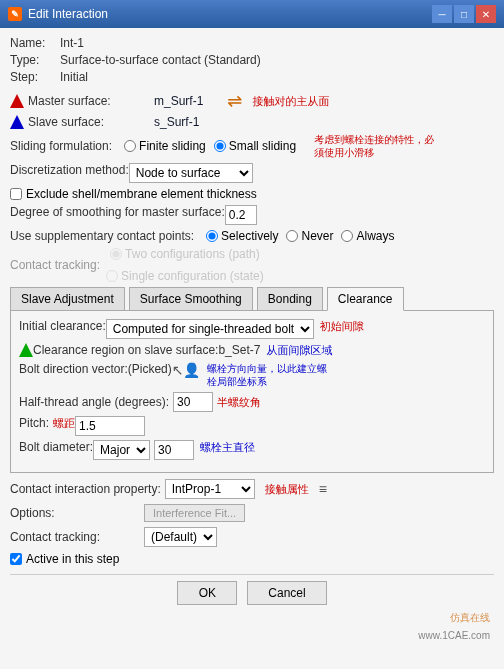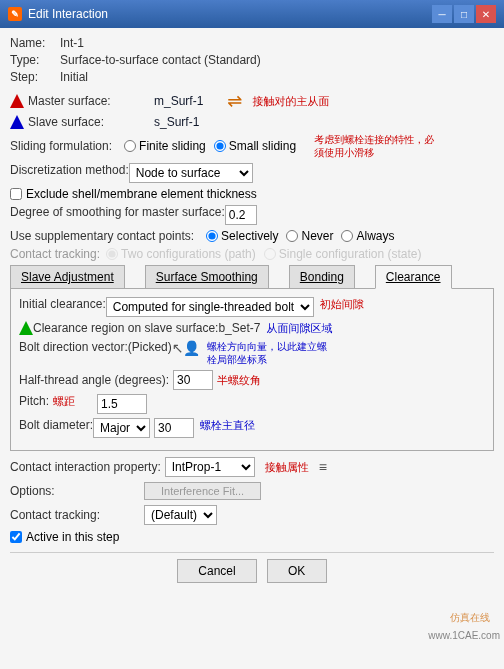--- a/index.html
+++ b/index.html
@@ -34,26 +34,26 @@
     .radio-item { display: flex; align-items: center; gap: 3px; }
     input[type=radio] { width: 12px; height: 12px; }
     .annotation-red { color: #cc0000; font-size: 11px; margin-left: 6px; }
     .annotation-blue { color: #0000cc; font-size: 11px; margin-left: 6px; }
     select { height: 20px; padding: 1px 2px; border: 1px solid #aaa; background: white; font-size: 12px; }
     .field-row { display: flex; align-items: flex-start; margin-bottom: 4px; gap: 0; }
     .checkbox-row { display: flex; align-items: center; margin-bottom: 4px; gap: 4px; }
     input[type=checkbox] { width: 12px; height: 12px; }
     .text-input { height: 20px; border: 1px solid #aaa; padding: 1px 3px; background: white; font-size: 12px; }
     .tabs-container { display: flex; margin-bottom: 0; border-bottom: 1px solid #aaa; }
-    .tab { padding: 4px 10px; border: 1px solid #aaa; border-bottom: none; background: #e0e0e0; cursor: pointer; font-size: 12px; margin-right: 20px; text-decoration: underline; }
+    .tab { padding: 4px 10px; border: 1px solid #aaa; border-bottom: none; background: #e0e0e0; cursor: pointer; font-size: 12px; margin-right: 4px; }
     .tab.active { background: #f5f5f5; border-bottom: 1px solid #f5f5f5; margin-bottom: -1px; z-index: 1; }
     .tab-content { border: 1px solid #aaa; border-top: none; padding: 8px; background: #f5f5f5; margin-bottom: 6px; }
     .contact-tracking-row { display: flex; align-items: center; gap: 6px; margin-bottom: 4px; }
     .disabled-label { color: #999; }
-    .disabled-radio { opacity: 0.5; }
+    .disabled-radio { opacity: 0.5; flex-direction: column; }
     .bottom-section { margin-top: 4px; }
     .bottom-row { display: flex; align-items: center; margin-bottom: 5px; gap: 4px; }
     .bottom-label { min-width: 130px; color: #333; }
     .button-row { display: flex; justify-content: center; gap: 10px; margin-top: 8px; padding-top: 6px; border-top: 1px solid #ccc; }
     .btn { padding: 4px 20px; border: 1px solid #aaa; background: #e8e8e8; cursor: pointer; font-size: 12px; min-width: 60px; }
     .watermark { position: absolute; bottom: 30px; right: 10px; color: #cc6600; font-size: 10px; opacity: 0.7; }
     .watermark2 { position: absolute; bottom: 14px; right: 10px; color: #555; font-size: 10px; opacity: 0.7; }
     .clearance-icon { width: 14px; height: 14px; background: #00aa00; clip-path: polygon(50% 0%, 100% 100%, 0% 100%); flex-shrink: 0; }
     .equals-icon { display: inline-block; margin-left: 4px; cursor: pointer; color: #555; font-size: 14px; }
     .arrow-icon { font-size: 14px; color: #555; }
@@ -205,21 +205,21 @@
 
     <div class="half-thread-row">
       <span class="label">Half-thread angle (degrees):</span>
       <input type="text" class="text-input" style="width: 40px;" value="30">
       <span class="red-label">半螺纹角</span>
     </div>
 
     <div class="field-row">
       <span class="label">Pitch:</span>
       <span class="red-label" style="margin-left:4px;">螺距</span>
-      <input type="text" class="text-input" style="width: 50px; margin-left: 22px;" value="1.5">
+      <input type="text" class="text-input" style="width: 70px; margin-left: 0;" value="1.5">
     </div>
 
     <div class="field-row">
       <span class="label">Bolt diameter:</span>
       <select>
         <option>Major</option>
         <option>Minor</option>
       </select>
       <input type="text" class="text-input" style="width: 40px; margin-left: 4px;" value="30">
       <span class="annotation-blue">螺栓主直径</span>
@@ -233,37 +233,37 @@
       <span class="bottom-label">Contact interaction property:</span>
       <select style="min-width:90px;">
         <option>IntProp-1</option>
       </select>
       <span class="annotation-red">接触属性</span>
       <span class="equals-icon" style="margin-left:6px;">≡</span>
     </div>
 
     <div class="bottom-row">
       <span class="bottom-label">Options:</span>
-      <button class="btn" style="padding:2px 16px; font-size:11px; color:#999;">Interference Fit...</button>
+      <button class="btn" style="padding:2px 8px; font-size:11px; color:#999;">Interference Fit...</button>
     </div>
 
     <div class="bottom-row">
       <span class="bottom-label">Contact tracking:</span>
       <select>
         <option>(Default)</option>
       </select>
     </div>
 
     <div class="checkbox-row">
       <input type="checkbox" checked="" style="">
       <span>Active in this step</span>
     </div>
   </div>
 
   <div class="button-row">
+    <button class="btn">OK</button>
     <button class="btn">Cancel</button>
-    <button class="btn">OK</button>
   </div>
 
 </div>
 
 <div class="watermark" style="position:fixed; bottom:44px; right:14px; color:#cc6600; font-size:10px; opacity:0.7;">仿真在线</div>
-<div class="watermark2" style="position:fixed; bottom:28px; right:4px; color:#555; font-size:10px; opacity:0.7;">www.1CAE.com</div>
+<div class="watermark2" style="position:fixed; bottom:28px; right:14px; color:#555; font-size:10px; opacity:0.7;">www.1CAE.com</div>
 
 </body></html>

